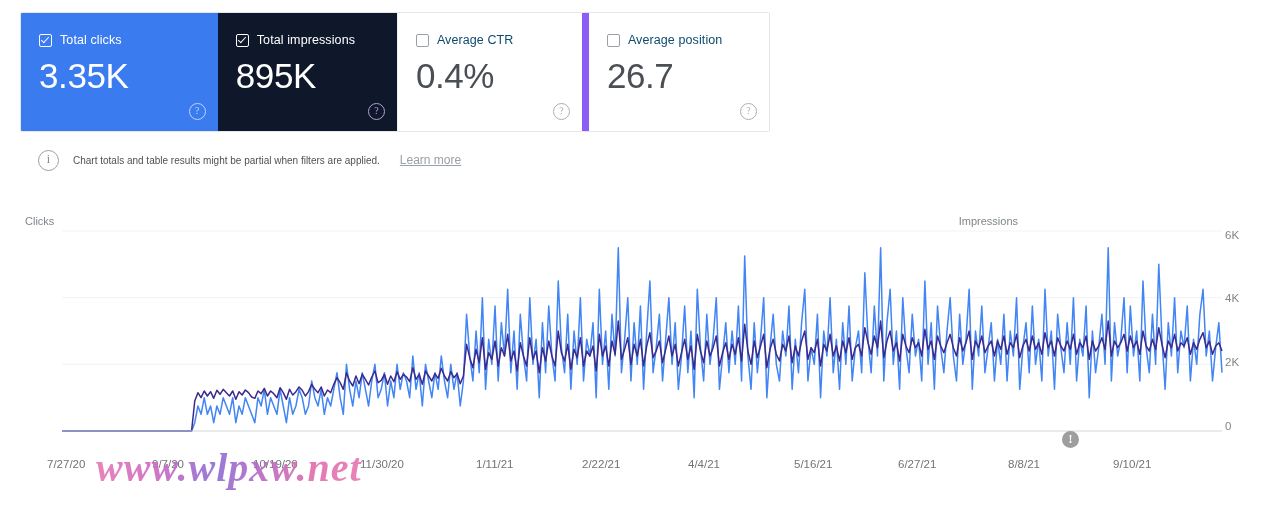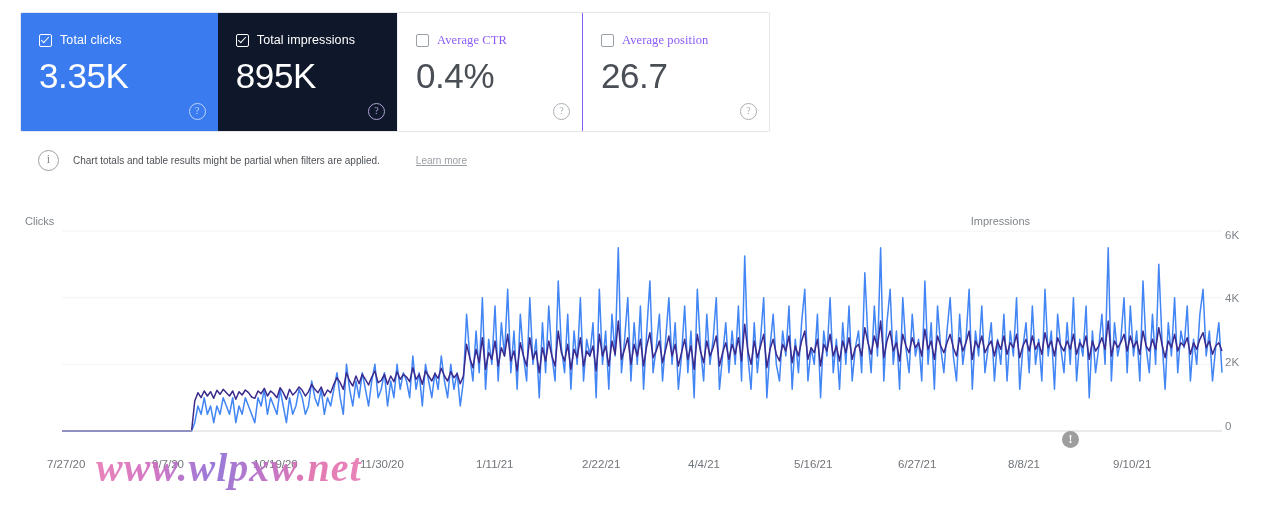--- a/index.html
+++ b/index.html
@@ -35,21 +35,21 @@
     box-sizing: border-box;
     height: 100%;
     padding: 18px 16px 0 18px;
     display: flex;
     flex-direction: column;
     cursor: pointer;
   }
   .card.clicks      { width: 200px; background: #3a7bf0; }
   .card.impressions { width: 182px; background: #0f172a; }
   .card.ctr         { width: 188px; background: #ffffff; border-left: 1px solid #eceef1; }
-  .card.position    { width: 190px; background: #ffffff; border-left: 1px solid #8b5cf6; }
+  .card.position    { width: 190px; background: #ffffff; border-left: 7px solid #8b5cf6; }
 
   .card-head {
     display: flex;
     align-items: center;
     gap: 8px;
     height: 18px;
   }
   .chk {
     width: 13px; height: 13px;
     box-sizing: border-box;
@@ -69,21 +69,21 @@
     transform: rotate(42deg);
   }
   .card-label {
     font-size: 12.5px;
     letter-spacing: .1px;
     white-space: nowrap;
   }
   .card.clicks .card-label,
   .card.impressions .card-label { color: #ffffff; }
   .card.ctr .card-label,
-  .card.position .card-label { color: #8b5cf6; font-family: Liberation Serif, serif; }
+  .card.position .card-label { color: #0c4a6e; }
 
   .card-value {
     margin-top: 6px;
     font-size: 35px;
     line-height: 42px;
     font-weight: 400;
     letter-spacing: -.4px;
     white-space: nowrap;
   }
   .card.clicks .card-value,
@@ -132,32 +132,32 @@
     text-align: center;
     font-family: "Liberation Serif", serif;
     flex: 0 0 auto;
   }
   .banner-text {
     font-size: 10px;
     color: #4d5156;
     white-space: nowrap;
   }
   .banner-link {
-    font-size: 10px;
+    font-size: 12px;
     color: #9aa0a6;
     text-decoration: underline;
-    margin-left: 22px;
+    margin-left: 6px;
     cursor: pointer;
   }
 
   
   .chart-wrap {
     position: absolute;
     left: 0; top: 196px;
-    width: 1040px; height: 300px; padding-left: 12px;
+    width: 1040px; height: 300px;
   }
   .axis-title {
     position: absolute;
     font-size: 11px;
     color: #80868b;
     white-space: nowrap;
   }
   .axis-title.left  { left: 25px; top: 19px; }
   .axis-title.right { right: 22px; top: 19px; }
 

